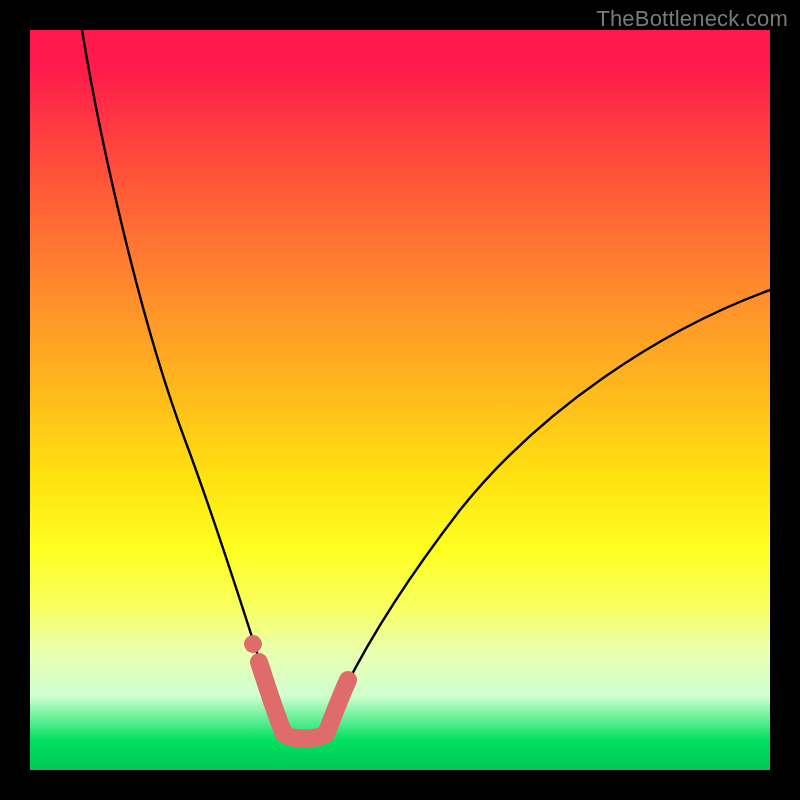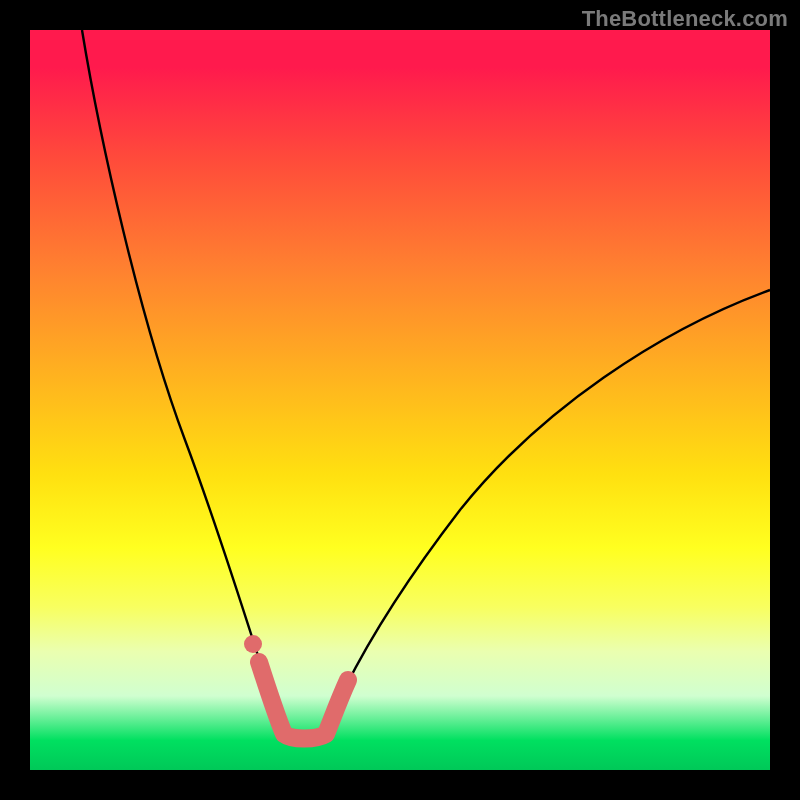--- a/index.html
+++ b/index.html
@@ -30,21 +30,21 @@
       #d0ffd0 90%,
       #00e060 96%,
       #00c858 100%);
   }
   .watermark {
     position: absolute;
     top: 6px;
     right: 12px;
     color: #7a7a7a;
     font-size: 22px;
-    font-weight: 700;
+    font-weight: 400;
     letter-spacing: 0.2px;
     user-select: none;
   }
   svg.curve {
     position: absolute;
     left: 0;
     top: 0;
     width: 800px;
     height: 800px;
     pointer-events: none;

